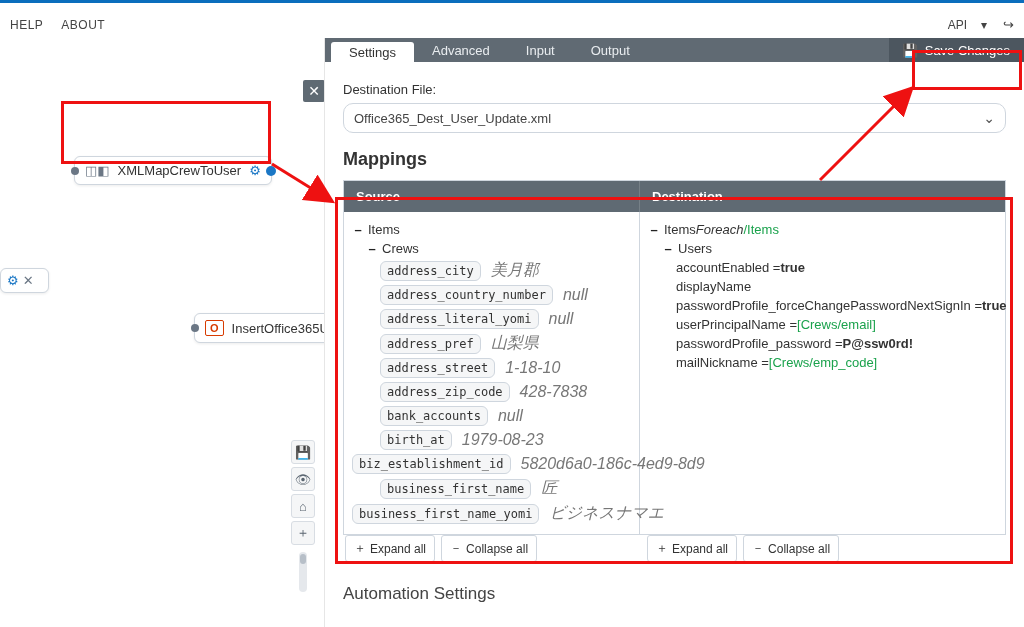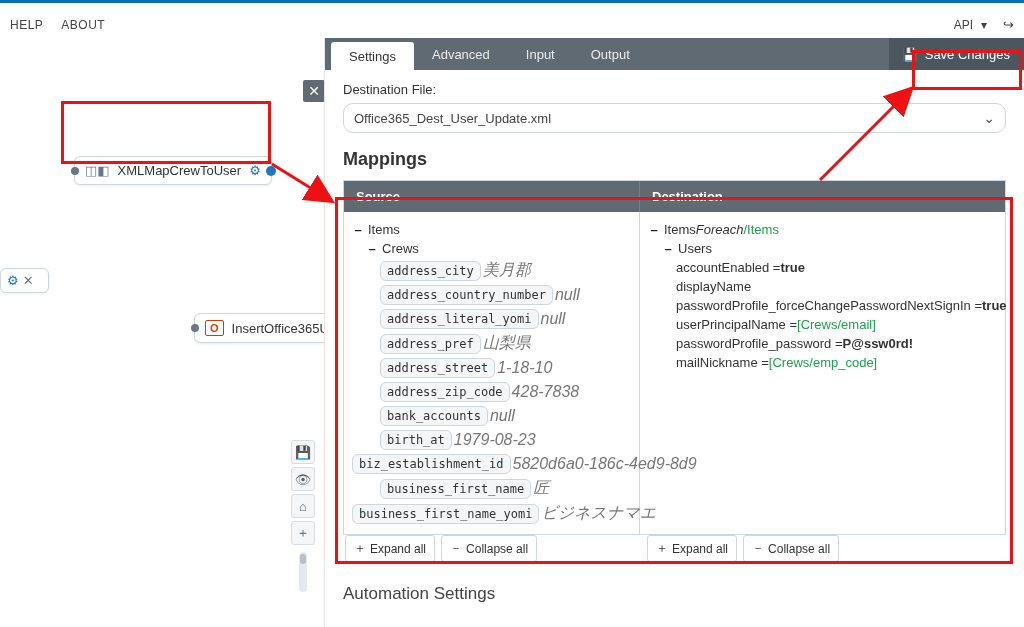--- a/index.html
+++ b/index.html
@@ -1,20 +1,20 @@
 <!DOCTYPE html>
 <html><head>
 <meta charset="utf-8">
 <style>
 * { margin:0; padding:0; box-sizing:border-box; font-family:"Segoe UI",Arial,sans-serif; }
 body { width:1024px; height:627px; background:#fff; overflow:hidden; position:relative; font-size:13px; color:#333; }
 .topbar { height:47px; border-top:3px solid #0a6ebd; display:flex; align-items:center; padding:0 10px; border-bottom:1px solid #e6e6e6; }
 .topbar .nav-link { margin-right:18px; color:#444; font-size:12px; letter-spacing:.5px; cursor:pointer; }
 .topbar .spacer { flex:1; }
-.topbar .api { color:#444; font-size:12px; margin-right:16px; display:flex; align-items:center; gap:8px; cursor:pointer; }
+.topbar .api { color:#444; font-size:12px; margin-right:16px; display:flex; align-items:center; gap:14px; cursor:pointer; }
 .topbar .signout { color:#444; cursor:pointer; }
 
 .canvas-area { position:absolute; left:0; top:38px; width:324px; bottom:0; background:#fff; }
 .node { position:absolute; background:#fff; border:1px solid #cfd6de; border-radius:6px; display:flex; align-items:center; padding:6px 10px; box-shadow:0 1px 3px rgba(0,0,0,.08); }
 .node .plug { position:absolute; width:8px; height:8px; background:#6b7785; border-radius:50%; }
 .node .plug.left { left:-4px; top:50%; transform:translateY(-50%); }
 .node .plug.right { right:-5px; top:50%; transform:translateY(-50%); width:10px; height:10px; background:#1b77c5; }
 .node .gear { margin-left:8px; color:#1b77c5; font-size:13px; cursor:pointer; }
 .node .icon-box { color:#6b7785; margin-right:8px; font-size:13px; }
 .node .icon-o365 { color:#d83b01; font-weight:700; border:1px solid #d83b01; padding:1px 4px; font-size:11px; margin-right:8px; border-radius:2px; }
@@ -32,21 +32,21 @@
 
 .right-vbar { position:absolute; left:289px; top:440px; width:28px; display:flex; flex-direction:column; gap:3px; align-items:center; }
 .right-vbar .vb { width:24px; height:24px; background:#f5f6f7; border:1px solid #d8dde3; border-radius:3px; display:flex; align-items:center; justify-content:center; color:#5a6570; font-size:13px; cursor:pointer; }
 .right-vbar .track { width:8px; height:40px; background:#e5e8ec; border-radius:4px; margin-top:4px; position:relative; }
 .right-vbar .track .thumb { position:absolute; left:1px; top:2px; width:6px; height:10px; background:#b7bfc8; border-radius:3px; }
 
 .panel-close { position:absolute; left:303px; top:80px; width:22px; height:22px; background:#5f6a73; color:#fff; display:flex; align-items:center; justify-content:center; font-size:14px; border-radius:2px; cursor:pointer; }
 
 .panel { position:absolute; left:324px; top:38px; right:0; bottom:0; background:#fff; border-left:1px solid #e6e6e6; overflow:hidden; }
 
-.tabstrip { height:32px; background:#606a73; display:flex; align-items:stretch; padding-left:6px; }
+.tabstrip { height:24px; background:#606a73; display:flex; align-items:stretch; padding-left:6px; }
 .tabstrip .tab { padding:0 18px; display:flex; align-items:center; color:#e9edf0; font-size:13px; cursor:pointer; }
 .tabstrip .tab.active { background:#fff; color:#333; border-top-left-radius:3px; border-top-right-radius:3px; margin-top:4px; }
 .tabstrip .spacer { flex:1; }
 .tabstrip .save-btn { background:#4c565f; color:#fff; padding:0 14px; display:flex; align-items:center; gap:6px; font-size:13px; cursor:pointer; }
 
 .panel-body { position:absolute; left:0; right:0; top:38px; bottom:0; padding:0 18px; overflow:auto; }
 
 .field-label { font-size:13px; font-weight:400; margin:6px 0; }
 .select-box { border:1px solid #cfd6de; border-radius:10px; height:30px; display:flex; align-items:center; padding:0 10px; justify-content:space-between; color:#444; cursor:pointer; }
 .select-box .chev { font-size:14px; color:#555; }
@@ -59,21 +59,21 @@
 .col.src { width:296px; border-right:1px solid rgba(255,255,255,.15); }
 .col.dst { flex:1; }
 .maps-body { display:flex; }
 .maps-body .col { padding:8px 4px 8px 8px; font-size:13px; }
 .maps-body .col.src { border-right:1px solid #cfd6de; }
 
 .tree-row { display:flex; align-items:center; padding:2px 0; white-space:nowrap; }
 .tree-row .tg { width:12px; text-align:center; font-weight:700; color:#222; margin-right:4px; cursor:pointer; }
 .tree-row .indent1 { width:14px; }
 .tree-row .indent2 { width:28px; }
-.chip { border:1px solid #cfd6de; background:#f5f6f7; border-radius:6px; padding:2px 6px; font-family:ui-monospace,Consolas,monospace; font-size:12px; color:#333; margin-right:2px; }
+.chip { border:1px solid #cfd6de; background:#f5f6f7; border-radius:6px; padding:2px 6px; font-family:ui-monospace,Consolas,monospace; font-size:12px; color:#333; margin-right:10px; }
 .val { color:#777; font-style:italic; font-size:16px; }
 .kw { font-style:italic; color:#333; }
 .boldv { font-weight:700; }
 .link-green { color:#1aa24c; }
 
 .btn-sm { border:1px solid #cfd6de; background:#fff; padding:4px 8px; font-size:12px; border-radius:3px; display:inline-flex; align-items:center; gap:4px; cursor:pointer; }
 .toolbar-twin { display:flex; }
 .toolbar-twin .left { width:296px; display:flex; gap:6px; padding-left:2px; }
 .toolbar-twin .right { display:flex; gap:6px; padding-left:8px; }
 

